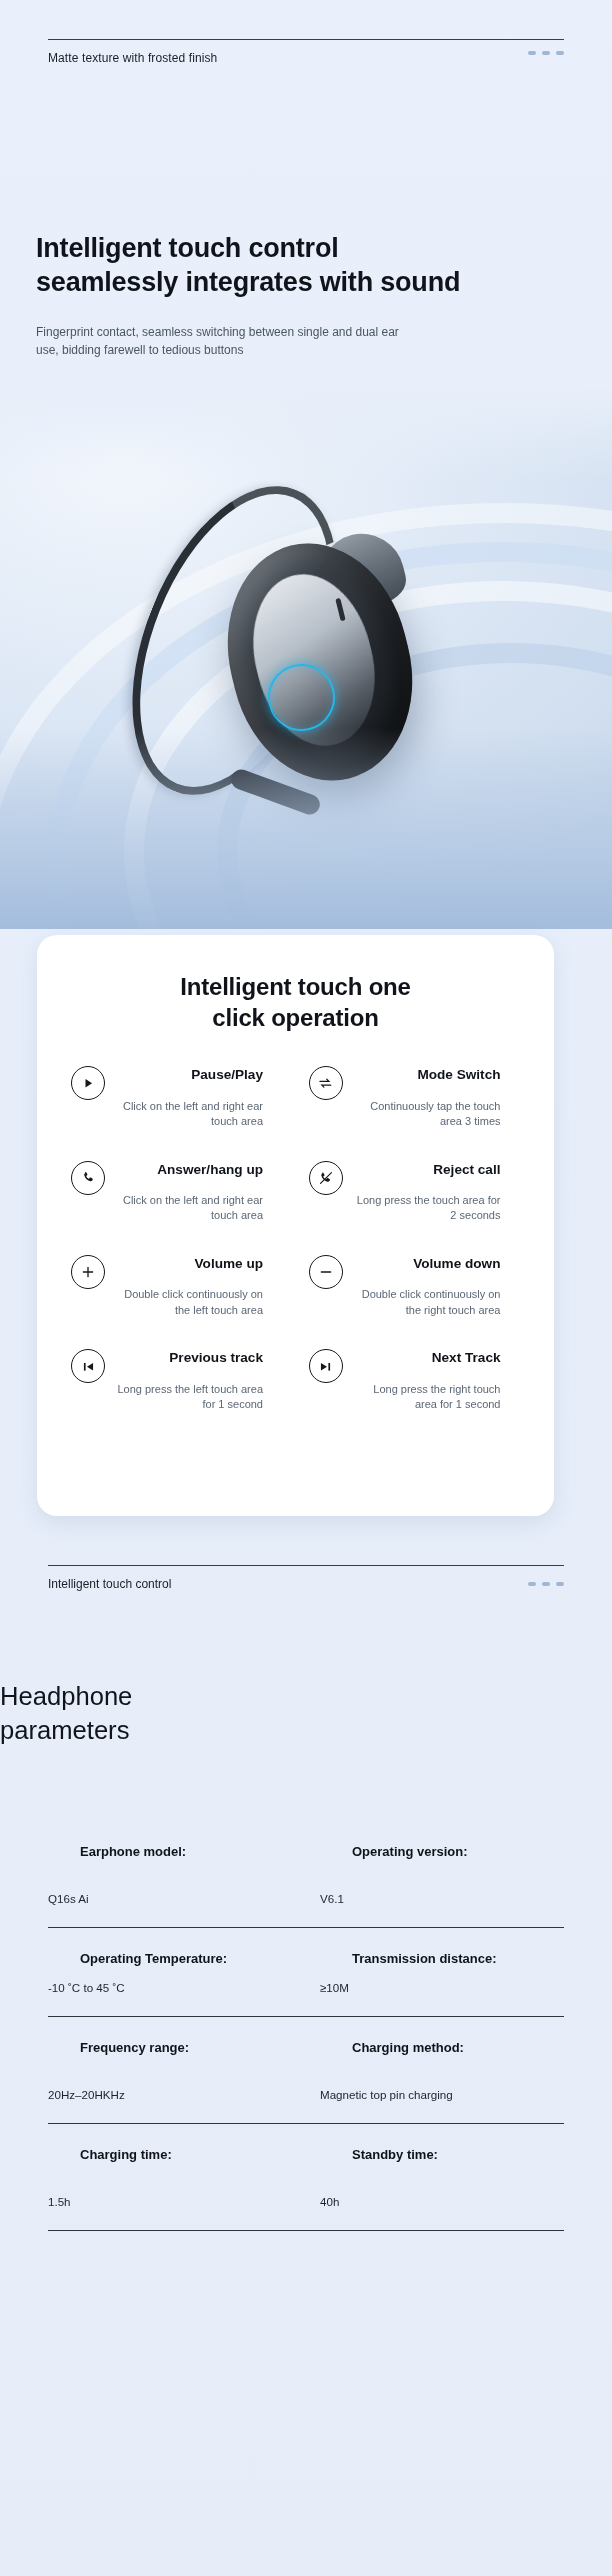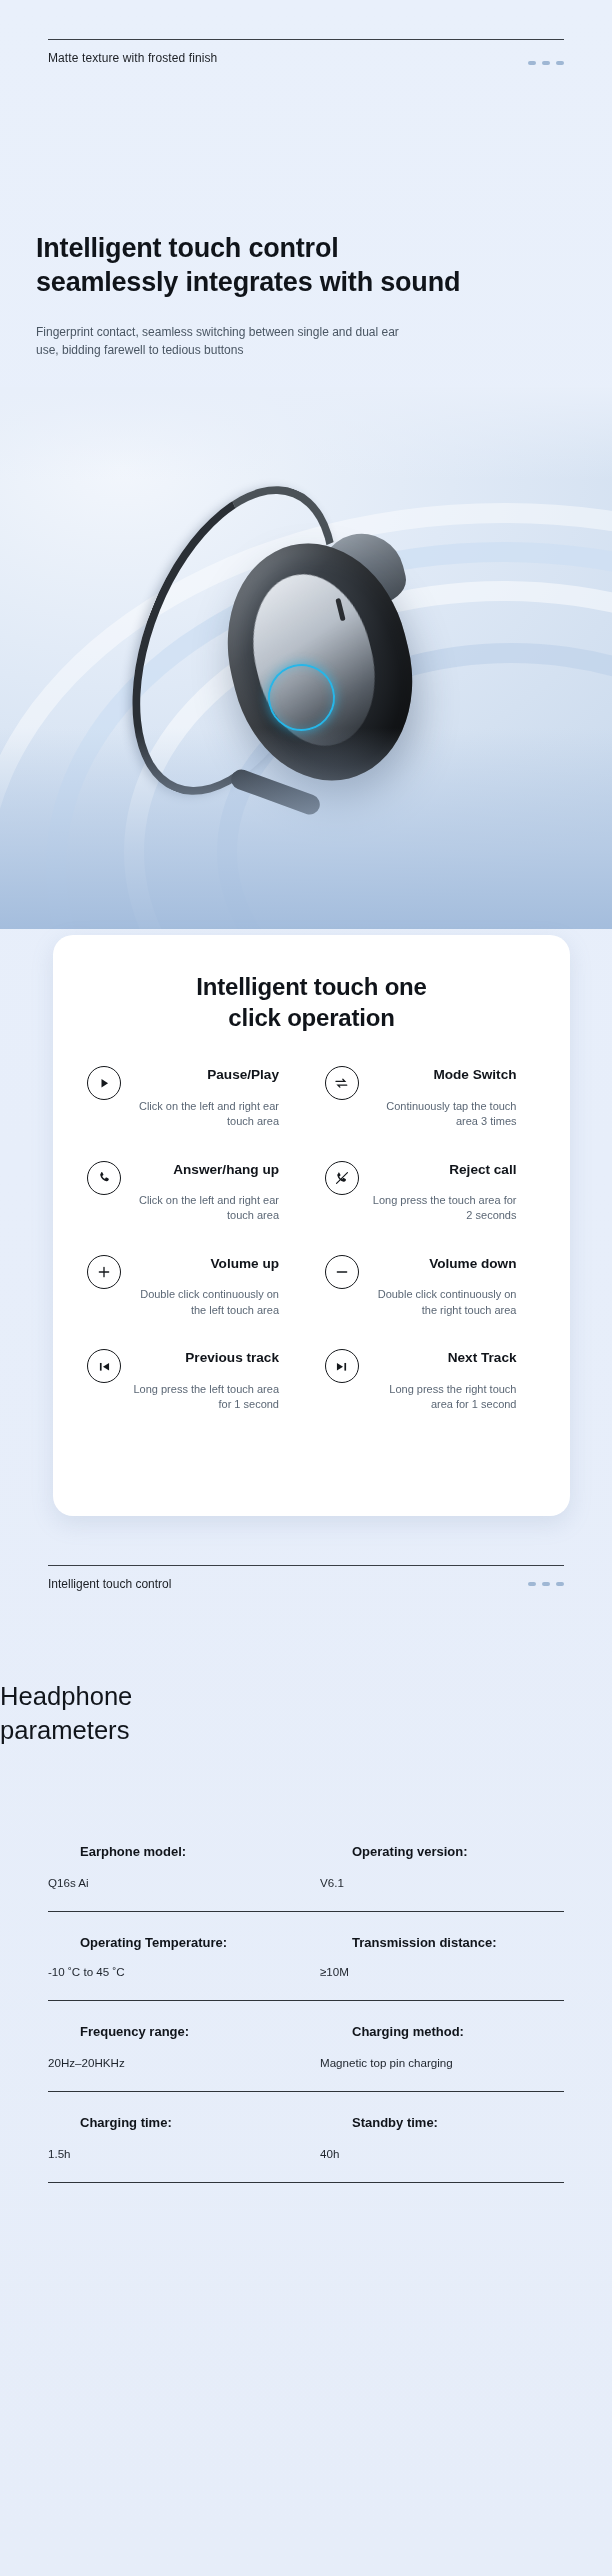--- a/index.html
+++ b/index.html
@@ -16,21 +16,21 @@
     overflow: hidden;
     background: linear-gradient(180deg, #e9f0fb 0%, #e7eefa 45%, #e6edf9 100%);
   }
 
   
   .caption-bar {
     position: absolute;
     left: 48px;
     width: 516px;
     display: flex;
-    align-items: flex-end;
+    align-items: flex-start;
     justify-content: space-between;
     padding-top: 11px;
     border-top: 1.2px solid #3a3f46;
   }
   .caption-bar .cap-text {
     font-size: 12px;
     color: #1c1f24;
     letter-spacing: 0.1px;
   }
   .dots { display: flex; gap: 5.4px; align-items: center; }
@@ -156,21 +156,21 @@
     width: 85px; height: 74px;
     border-radius: 46px 46px 31px 31px / 46px 46px 23px 23px;
     background: linear-gradient(160deg, #9aa3ac 0%, #6d757e 45%, #3a4046 100%);
     transform: rotate(-14deg);
     opacity: 0.95;
   }
 
   
   .touch-card {
     position: absolute;
-    left: 53px;
+    left: 37px;
     top: 935px;
     width: 517px;
     height: 581px;
     background: #ffffff;
     border-radius: 20px;
     box-shadow: 0 7.7px 22px rgba(120,145,180,0.18);
     padding: 37px 34px 45px;
   }
   .touch-card h2 {
     text-align: center;
@@ -252,21 +252,21 @@
   }
   .prow:first-child { border-top: none; }
   .pkey {
     font-size: 13px;
     font-weight: 700;
     color: #10141a;
     line-height: 1.35;
     padding-left: 32px;
   }
   .pval {
-    margin-top: 14px;
+    margin-top: 30px;
     font-size: 11.6px;
     color: #1d232b;
     line-height: 1.42;
   }
   .pcell.tall .pval { margin-top: 12.4px; }
 </style>
 </head>
 <body>
 
 <div class="page">

